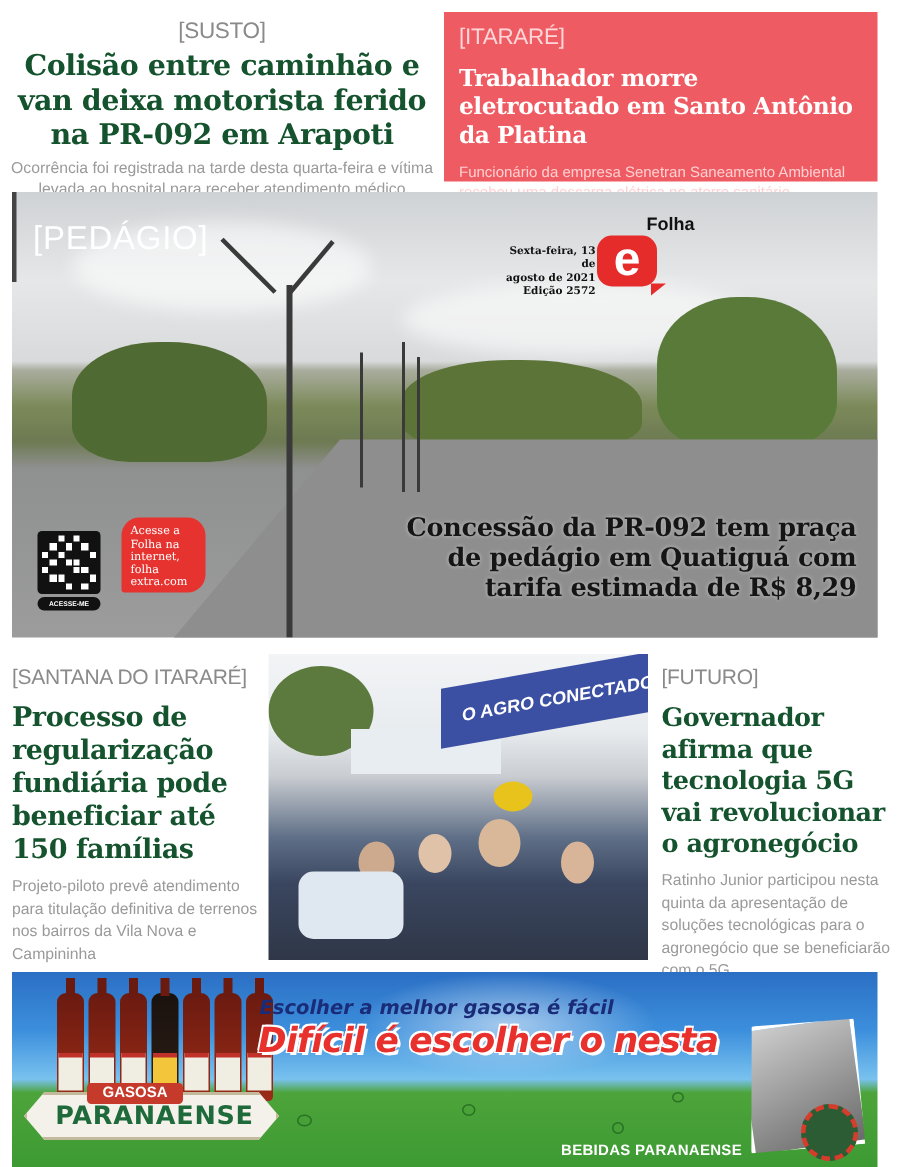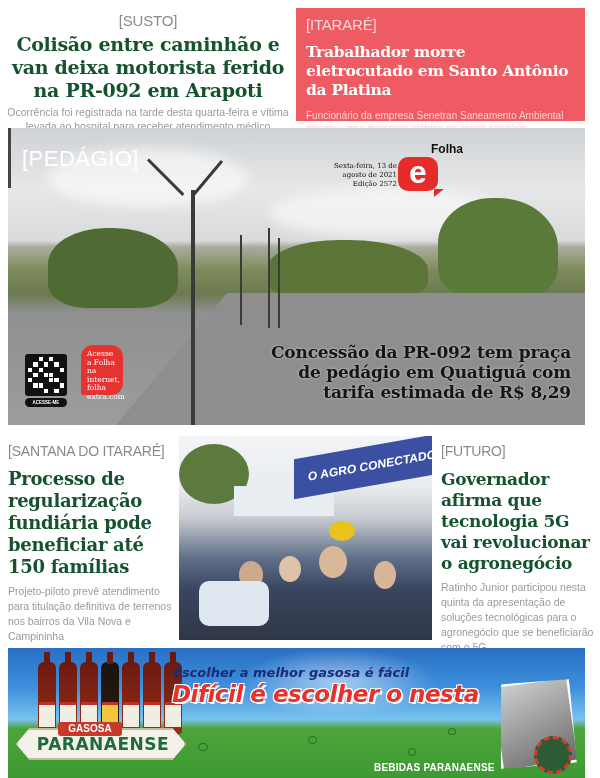--- a/index.html
+++ b/index.html
@@ -26,33 +26,33 @@
   #hero { position: absolute; left: 8px; top: 128px; width: 577px; height: 297px; overflow: hidden;
           background: linear-gradient(180deg, #cfd2d5 0%, #e6e7e8 20%, #d8dadb 38%, #a9ad9e 40%, #7c8a5a 48%, #6d7a52 56%, #8f9090 62%, #9c9c9c 100%); }
   #hero .sky-cloud { position: absolute; border-radius: 50%; background: rgba(255,255,255,0.55); filter: blur(6px); }
   #hero .trees { position: absolute; border-radius: 45% 50% 30% 30%; background: #4f6a32; }
   #hero .road { position: absolute; left: 160px; top: 165px; width: 500px; height: 140px; background: #8e8e8e; transform: skewX(-40deg); }
   #hero .pole { position: absolute; background: #3a3a3a; }
   #hero .left-bar { position: absolute; left: 0; top: 0; width: 3px; height: 60px; background: #444; }
   #hero .tag { position: absolute; left: 14px; top: 18px; color: #fff; font-size: 22px; font-weight: 300; letter-spacing: 0.5px; }
 
   #masthead { position: absolute; left: 325px; top: 12px; width: 250px; height: 60px; }
-  #masthead .dateline { position: absolute; left: 0; top: 22px; width: 64px; text-align: right; font-family: "DejaVu Serif", serif; font-weight: normal; font-size: 7px; line-height: 9px; color: #111; }
+  #masthead .dateline { position: absolute; left: 0; top: 22px; width: 64px; text-align: right; font-family: "DejaVu Serif", serif; font-weight: bold; font-size: 7px; line-height: 9px; color: #111; }
   #masthead .folha { position: absolute; left: 98px; top: 2px; font-size: 12px; font-weight: bold; color: #111; }
   #masthead .e-bubble { position: absolute; left: 65px; top: 17px; width: 40px; height: 34px; background: #e62b2b; border-radius: 10px; color: #fff; font-weight: bold; font-size: 32px; line-height: 31px; text-align: center; font-family: "Liberation Sans", sans-serif; }
   #masthead .e-bubble::after { content: ""; position: absolute; right: -6px; bottom: -6px; border-left: 10px solid #e62b2b; border-bottom: 8px solid transparent; }
   #masthead .xtra { position: absolute; left: 103px; top: 2px; font-size: 50px; font-weight: bold; color: #0a0a0a; letter-spacing: -3px; line-height: 56px; font-family: "Liberation Sans", sans-serif; }
 
   #qr-block { position: absolute; left: 17px; top: 226px; width: 42px; height: 54px; }
   #qr-block .qr { width: 42px; height: 42px; background: #111; border-radius: 3px; padding: 3px; display: grid; grid-template-columns: repeat(7, 1fr); gap: 1px; }
   #qr-block .qr span { background: #fff; }
   #qr-block .qr span.k { background: #111; }
   #qr-block .badge { margin-top: 2px; height: 9px; background: #111; border-radius: 5px; color: #fff; font-size: 4.5px; line-height: 9px; text-align: center; font-weight: bold; }
 
-  #cta-bubble { position: absolute; left: 73px; top: 217px; width: 42px; height: 50px; background: #e6332f; border-radius: 12px 12px 12px 2px; color: #fff; font-family: "DejaVu Serif", serif; font-size: 7.5px; line-height: 8.5px; padding: 5px 6px; }
+  #cta-bubble { position: absolute; left: 73px; top: 217px; width: 56px; height: 50px; background: #e6332f; border-radius: 12px 12px 12px 2px; color: #fff; font-family: "DejaVu Serif", serif; font-size: 7.5px; line-height: 8.5px; padding: 5px 6px; }
 
   #hero-headline { position: absolute; right: 14px; top: 214px; width: 300px; text-align: right; font-family: "DejaVu Serif", serif; font-weight: bold; font-size: 17px; line-height: 20px; color: #151515; text-shadow: 0 0 3px rgba(255,255,255,0.5); letter-spacing: -0.2px; }
 
   
   #story-santana { position: absolute; left: 8px; top: 443px; width: 168px; }
   #story-santana .tag { font-size: 14px; line-height: 17px; }
   #story-santana .headline { font-size: 18px; line-height: 22px; margin-top: 8px; }
   #story-santana .dek { font-size: 10.5px; line-height: 15px; margin-top: 6px; }
 
   #agro-photo { position: absolute; left: 179px; top: 436px; width: 253px; height: 204px; overflow: hidden;

